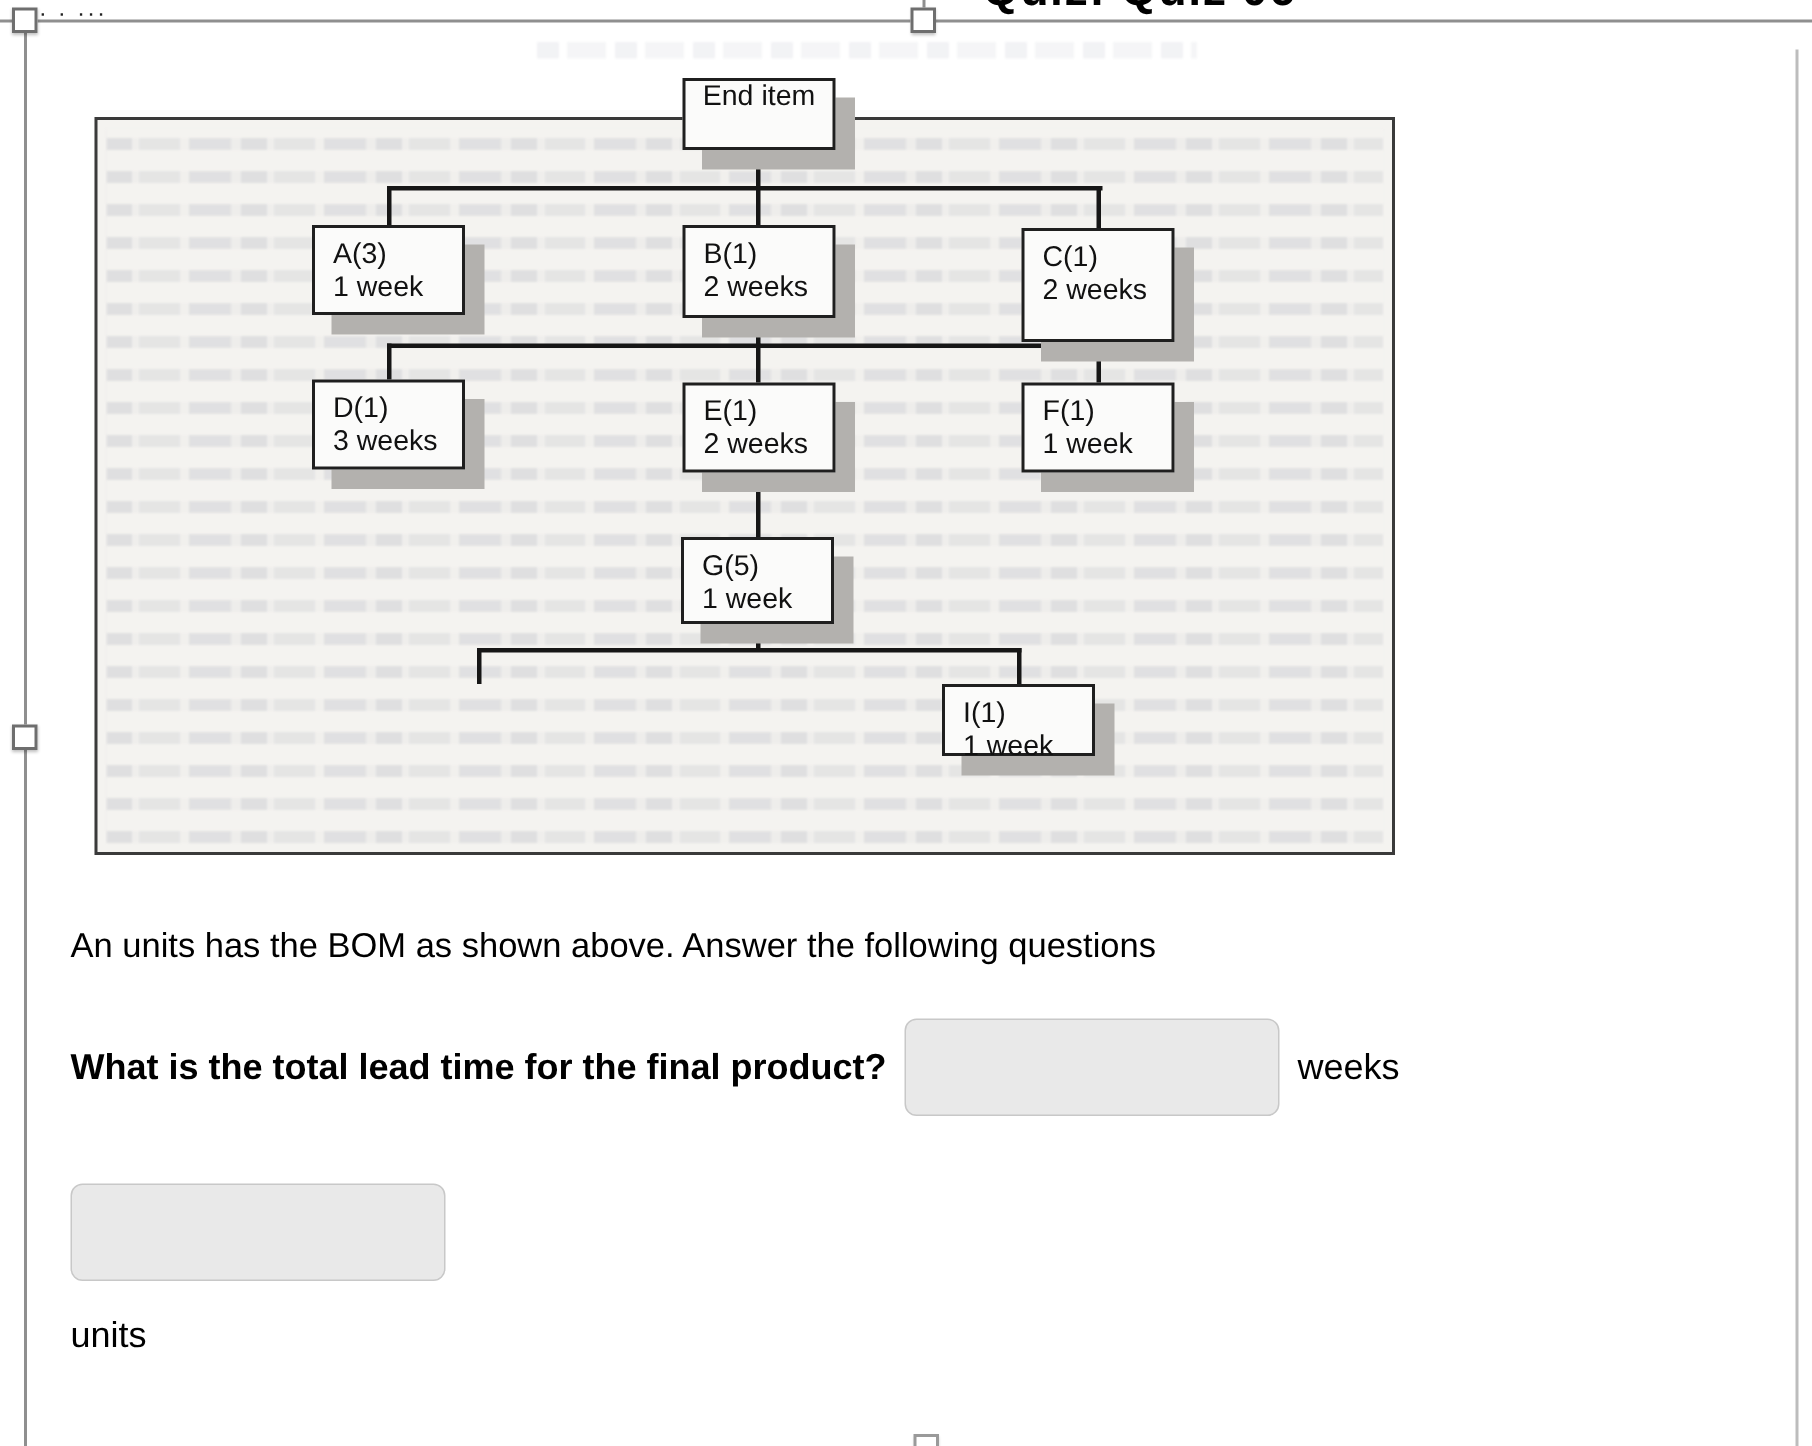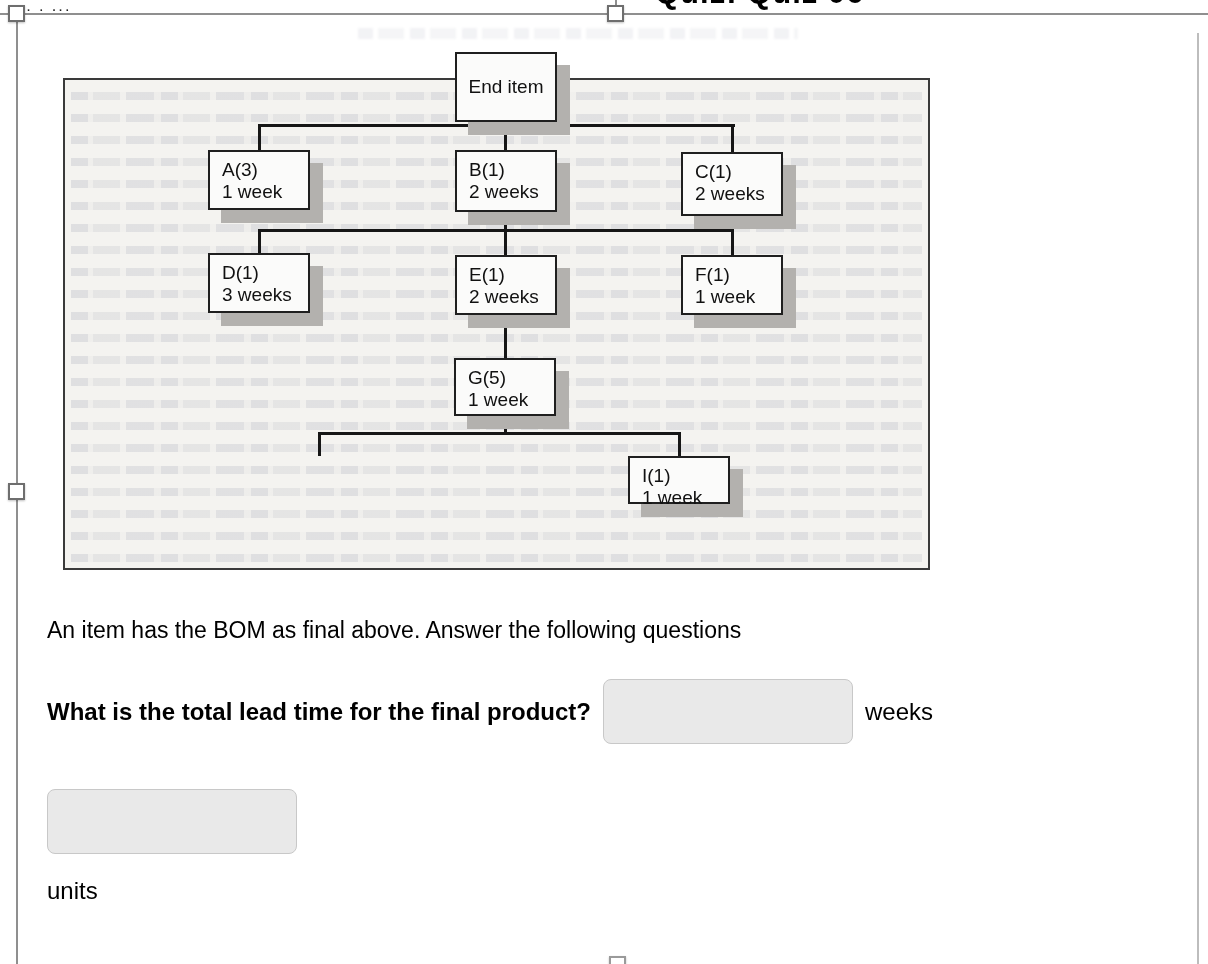--- a/index.html
+++ b/index.html
@@ -67,25 +67,25 @@
   #ln-e2-v    {left:504px;top:313px;height:46px;}
   #ln-g-v     {left:504px;top:414px;height:19px;}
   #ln-h3      {left:318px;top:432px;width:363px;}
   #ln-hh-v    {left:318px;top:432px;height:24px;}
   #ln-i-v     {left:678px;top:432px;height:25px;}
   .bom-box{
     position:absolute;width:102px;background:#fbfbfa;border:2px solid #1f1f1f;
     box-sizing:border-box;box-shadow:13px 13px 0 0 #b3b1ae;
     font-size:19px;line-height:1.18;color:#111;padding:7px 0 0 12px;
   }
-  #box-end{left:455px;top:52px;height:70px;display:flex;align-items:center;
+  #box-end{left:455px;top:52px;height:48px;display:flex;align-items:flex-start;
     justify-content:center;padding:0;}
   #box-a{left:208px;top:150px;height:60px;}
   #box-b{left:455px;top:150px;height:62px;}
-  #box-c{left:681px;top:152px;height:64px;}
+  #box-c{left:681px;top:152px;height:76px;}
   #box-d{left:208px;top:253px;height:60px;}
   #box-e{left:455px;top:255px;height:60px;}
   #box-f{left:681px;top:255px;height:60px;}
   #box-g{left:454px;top:358px;height:58px;}
   #box-h{left:268px;top:455px;height:58px;}
   #box-i{left:628px;top:456px;height:48px;}
   
   #intro{position:absolute;left:47px;top:617px;font-size:23px;}
   .q-row{position:absolute;left:47px;display:flex;align-items:center;gap:12px;}
   #q1-row{top:677px;height:69px;}
@@ -168,21 +168,21 @@
   <div class="bom-box" id="box-g">
     <div>G(5)</div>
     <div>1 week</div>
   </div>
   <div class="bom-box" id="box-i">
     <div>I(1)</div>
     <div>1 week</div>
   </div>
 </div>
 
-<div id="intro">An item has the BOM as final above. Answer the following questions</div>
+<div id="intro">An units has the BOM as shown above. Answer the following questions</div>
 
 <div class="q-row" id="q1-row">
   <span class="q-prompt">What is the total lead time for the final product?</span>
   <input class="answer-input" type="text" value="" style="">
   <span class="q-suffix">weeks</span>
 </div>
 
 <div class="q-row" id="q2-row">
   <input class="answer-input" type="text" value="" style="">
 </div>

